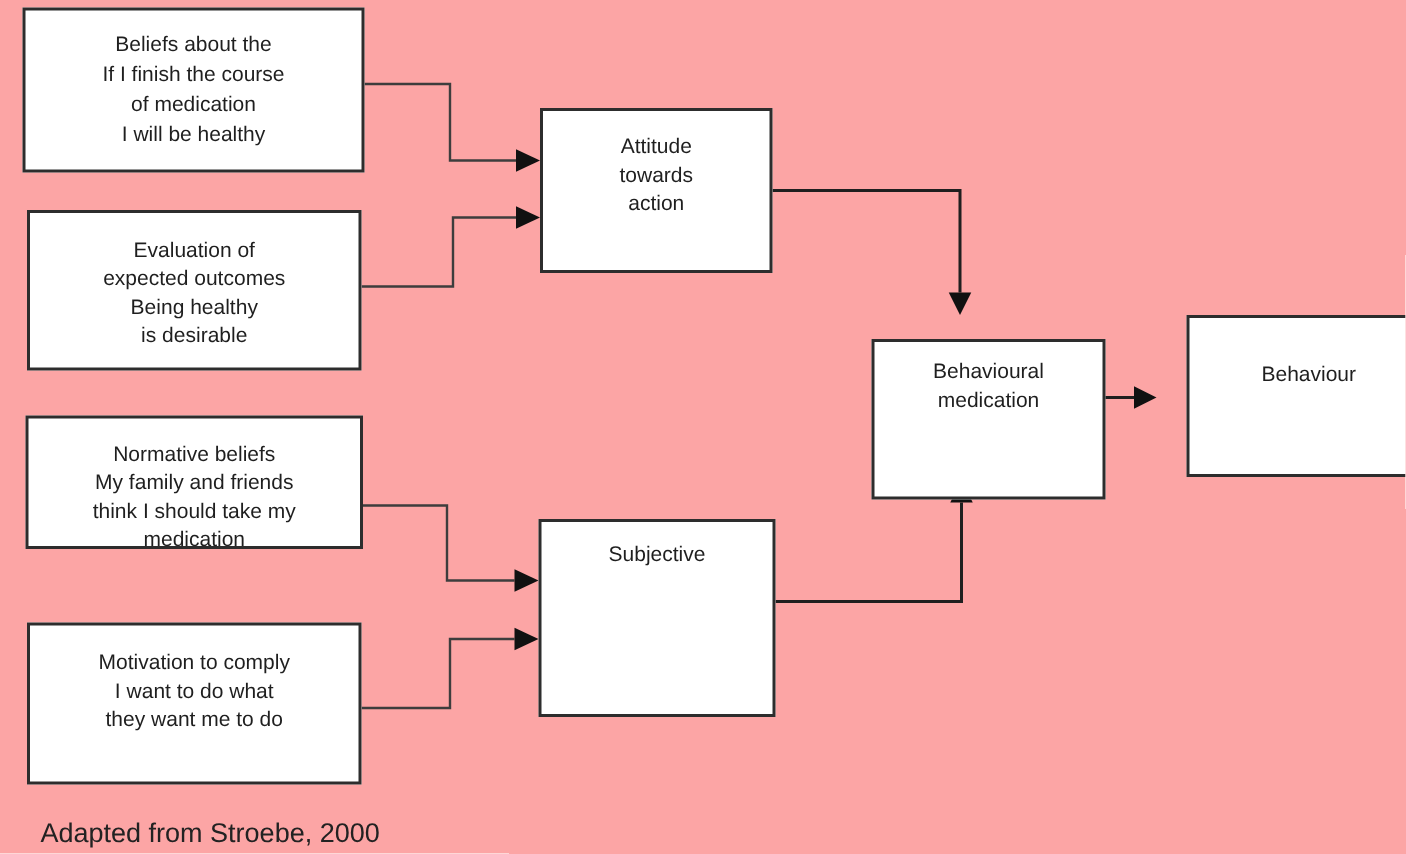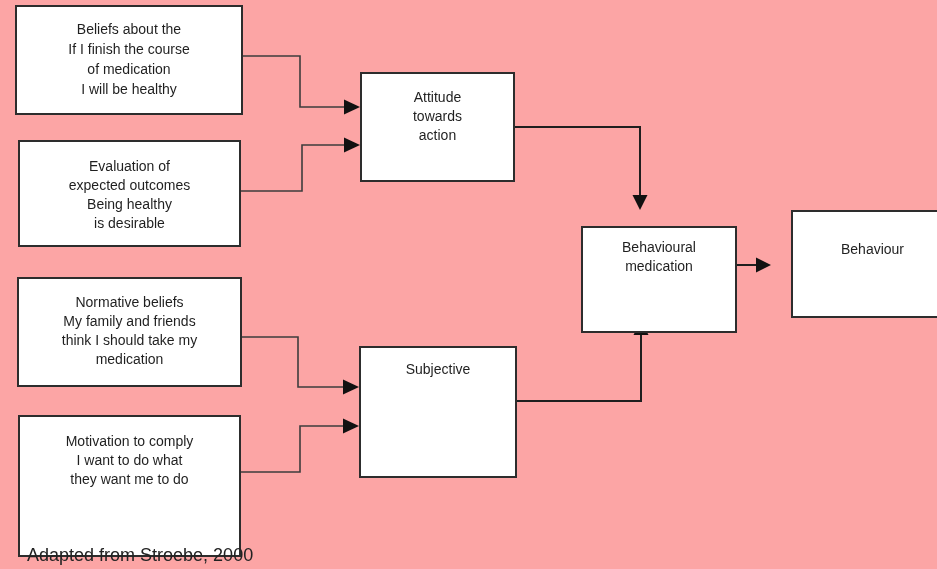--- a/index.html
+++ b/index.html
@@ -32,22 +32,22 @@
     overflow: hidden;
     z-index: 2;
   }
 
   .box .ln { display: block; }
   .box .italic { }
 
   
   .box.beliefs    { left: 15px;  top: 5px;   width: 228px; height: 110px; padding-top: 12px; line-height: 20px; }
   .box.evaluation { left: 18px;  top: 140px; width: 223px; height: 107px; padding-top: 15px; }
-  .box.normative  { left: 17px;  top: 277px; width: 225px; height: 110px; padding-top: 14px; }
-  .box.motivation { left: 18px;  top: 415px; width: 223px; height: 142px; padding-top: 15px; }
+  .box.normative  { left: 17px;  top: 277px; width: 225px; height: 89px; padding-top: 14px; }
+  .box.motivation { left: 18px;  top: 415px; width: 223px; height: 108px; padding-top: 15px; }
 
   
   .box.attitude   { left: 360px; top: 72px;  width: 155px; height: 110px; padding-top: 14px; }
   .box.subjective { left: 359px; top: 346px; width: 158px; height: 132px; padding-top: 12px; }
   .box.intention  { left: 581px; top: 210px; width: 156px; height: 107px; padding-top: 10px; margin-top: 16px; }
   .box.behaviour  { left: 771px; top: 210px; width: 163px; height: 108px; padding-top: 28px; margin-left: 20px; }
 
   .caption {
     position: absolute;
     left: 27px;

